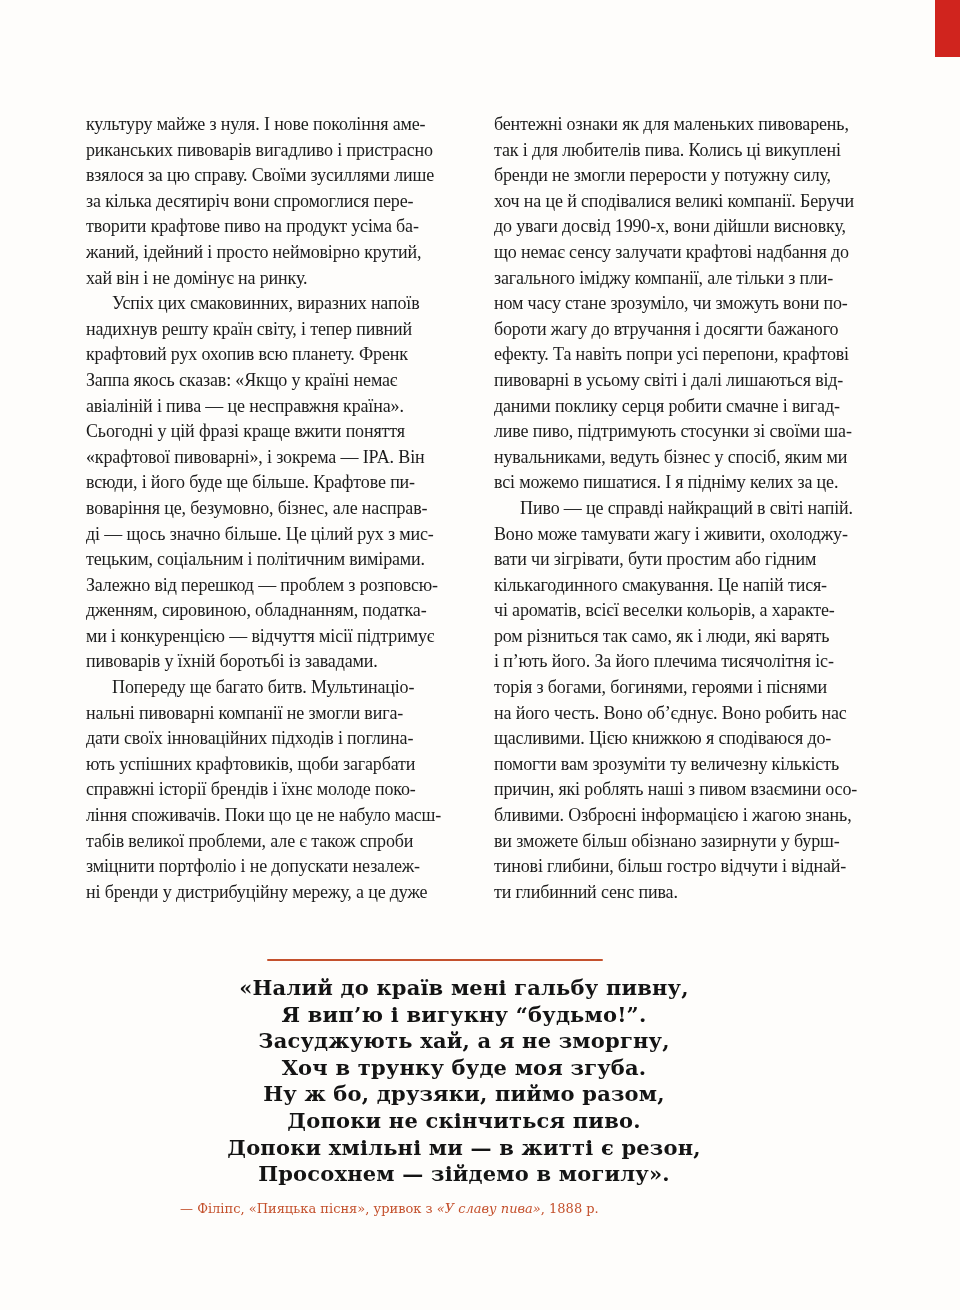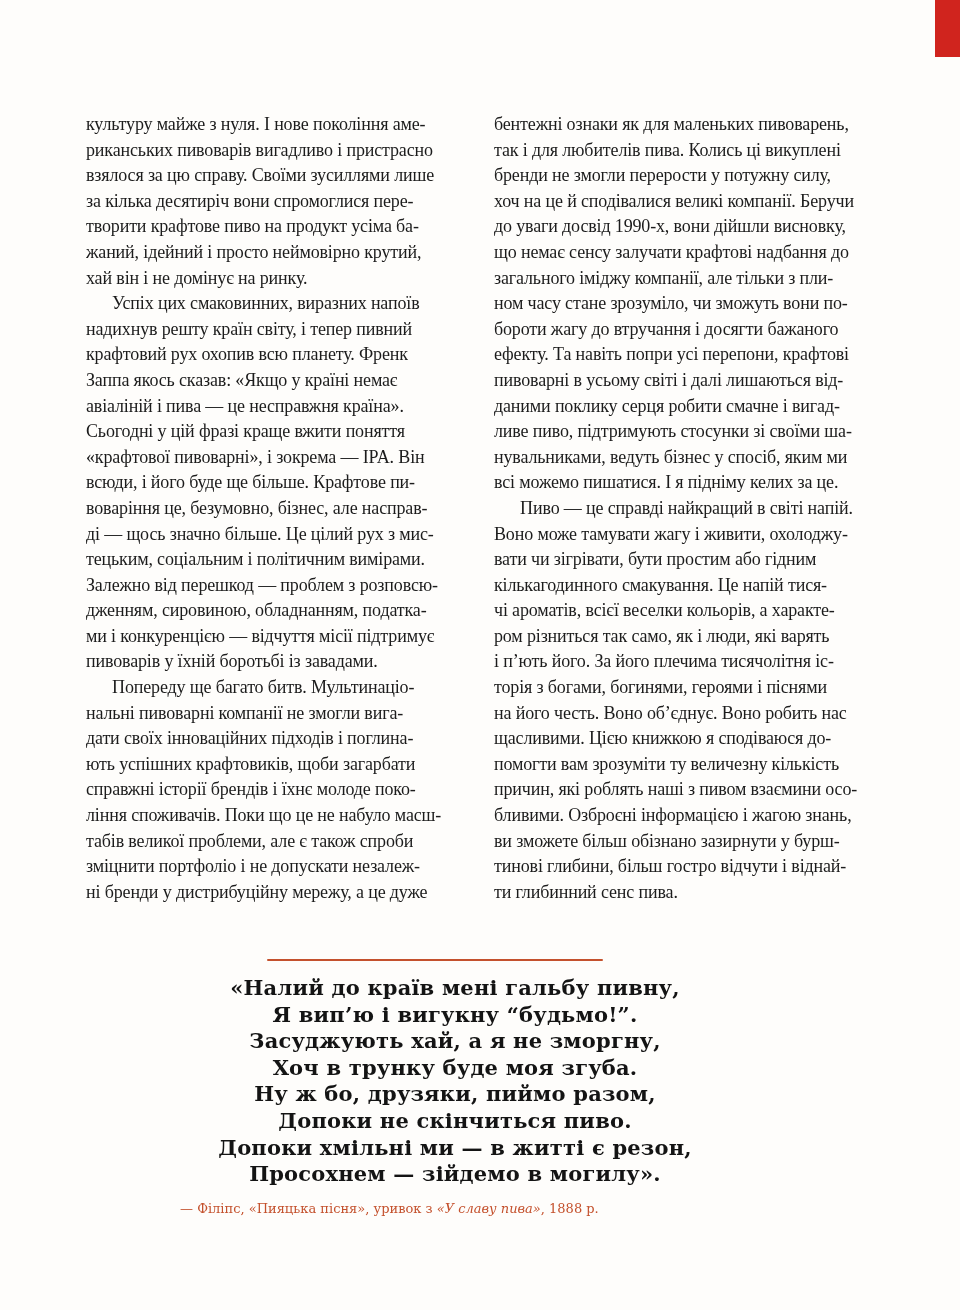--- a/index.html
+++ b/index.html
@@ -60,20 +60,21 @@
     left: 0;
     width: 910px;
     text-align: center;
     font-family: "DejaVu Serif", "Liberation Serif", serif;
     font-weight: bold;
     font-size: 21px;
     line-height: 26.6px;
     letter-spacing: 0.2px;
     color: #141414;
     white-space: pre-line;
+    padding-left: 9px;
   }
   .attribution {
     position: absolute;
     top: 1196px;
     left: 180px;
     font-family: "DejaVu Serif", "Liberation Serif", serif;
     font-size: 13px;
     line-height: 26px;
     color: var(--accent, #c4512d);
     white-space: nowrap;

